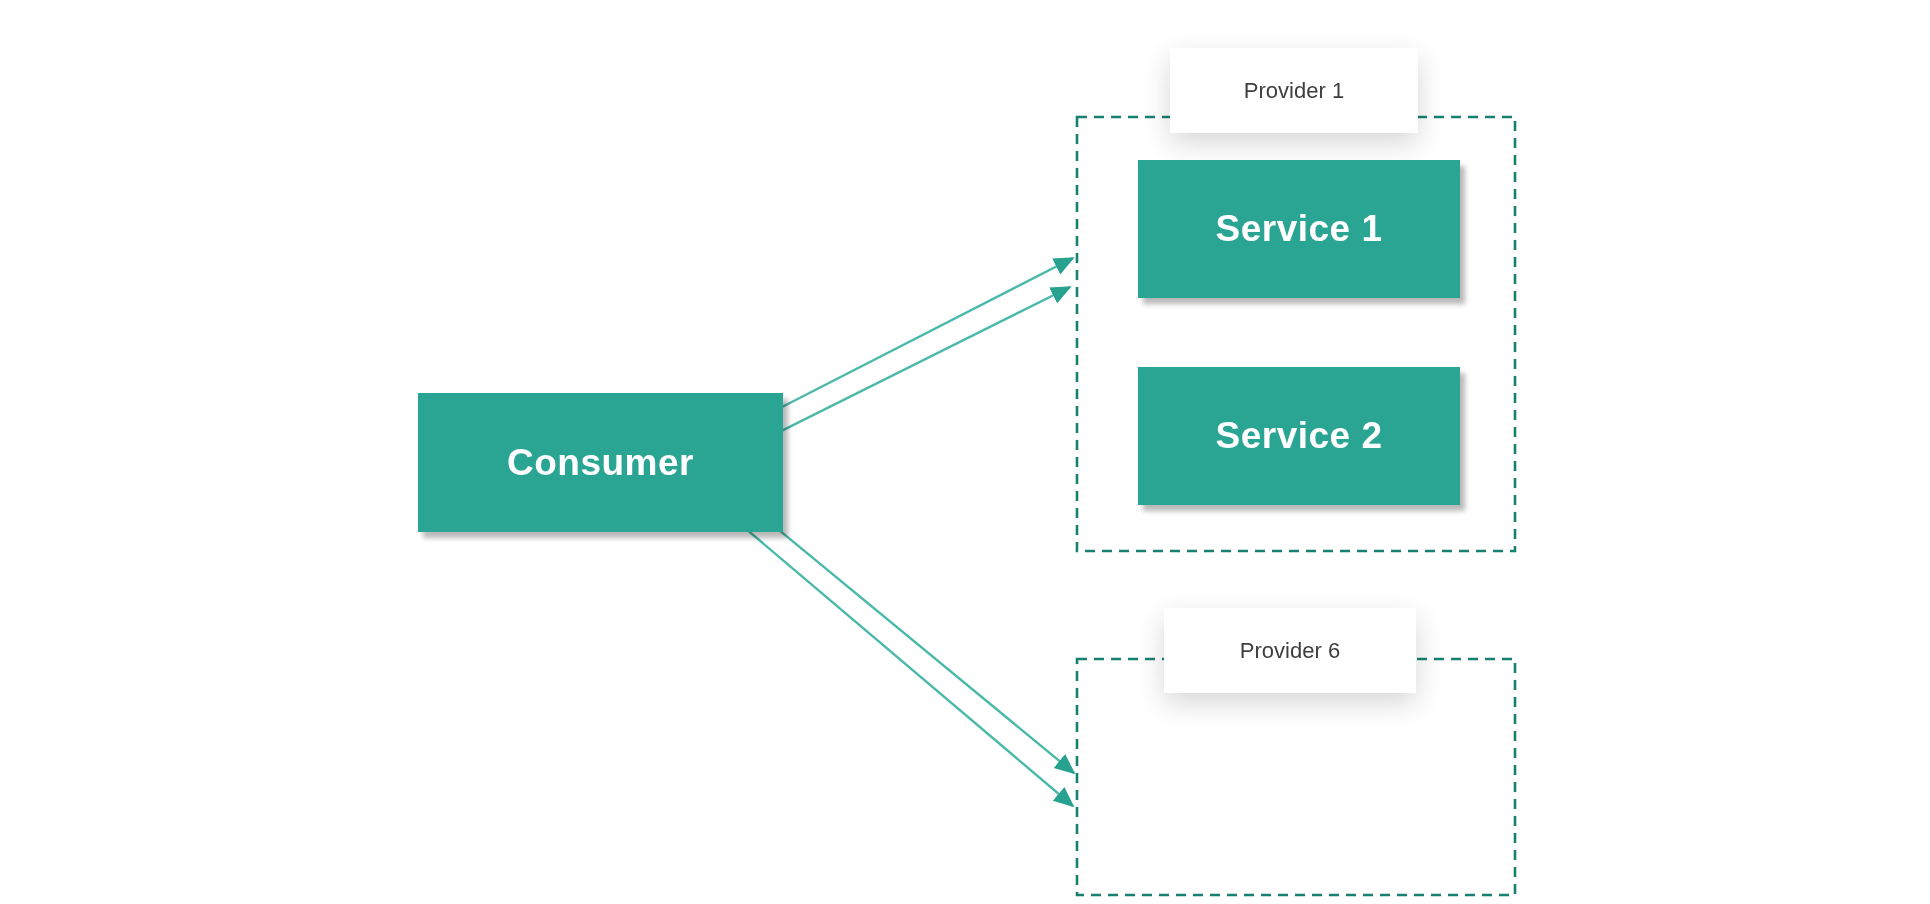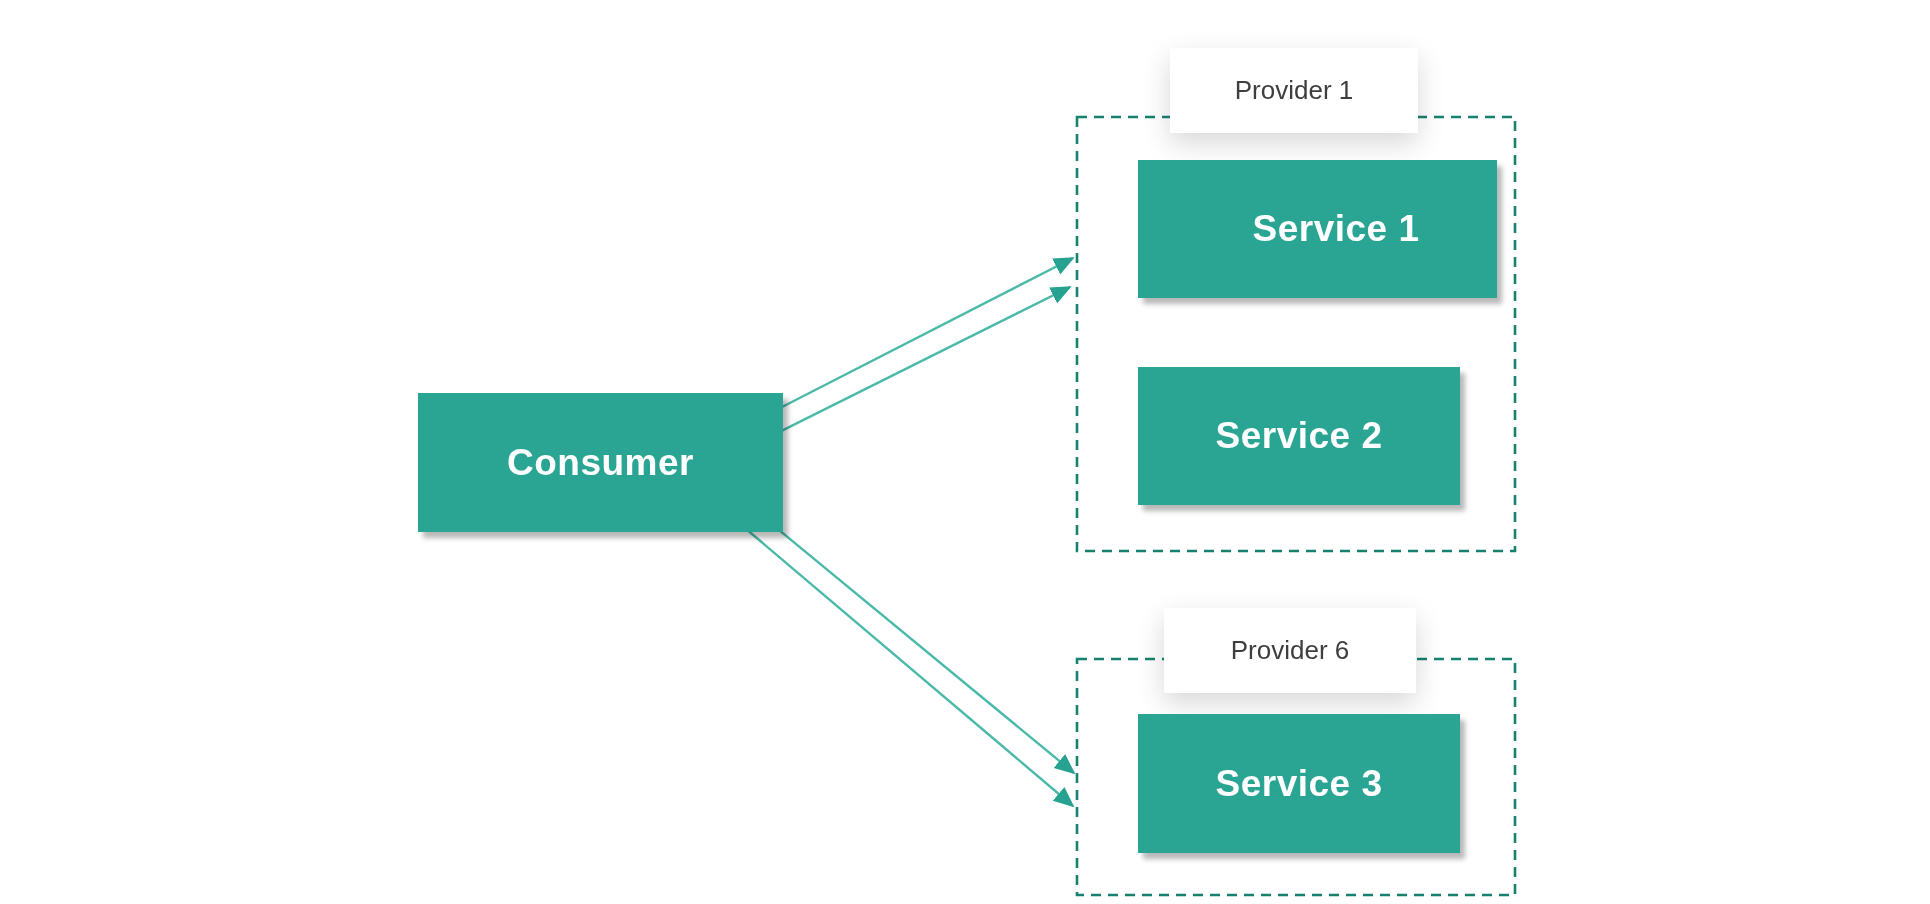--- a/index.html
+++ b/index.html
@@ -29,29 +29,29 @@
   .node{
     position:absolute;
     background:var(--node-fill);
     color:var(--node-text);
     display:flex;align-items:center;justify-content:center;
     font-size:37px;font-weight:600;
     box-shadow:5px 6px 5px rgba(0,0,0,0.28);
     letter-spacing:0.5px;
   }
   .node-consumer{left:418px;top:393px;width:365px;height:139px;}
-  .node-service1{left:1138px;top:160px;width:322px;height:138px;padding-left:37px;}
+  .node-service1{left:1138px;top:160px;width:322px;height:138px;}
   .node-service2{left:1138px;top:367px;width:322px;height:138px;}
   .node-service3{left:1138px;top:714px;width:322px;height:139px;}
   .provider-label{
     position:absolute;
     background:var(--provider-label-bg);
     color:var(--provider-label-text);
     display:flex;align-items:center;justify-content:center;
-    font-size:26px;font-weight:500;
+    font-size:22px;font-weight:500;
     box-shadow:0 10px 28px rgba(0,0,0,0.16);
   }
   .provider1-label{left:1170px;top:48px;width:248px;height:85px;}
   .provider2-label{left:1164px;top:608px;width:252px;height:85px;}
   .watermark{
     position:absolute;
     left:1633px;top:802px;width:269px;height:76px;
     background:var(--watermark-bg);
     border-radius:38px;
     display:flex;align-items:center;justify-content:center;
@@ -94,18 +94,15 @@
   </div>
 
   <div class="node node-service2">
     <span>Service 2</span>
   </div>
 
   <div class="provider-label provider2-label">
     <span>Provider 6</span>
   </div>
 
-  <div class="node node-service3">
-    <span>Service 3</span>
-  </div>
 
 
 </div>
 
 </body></html>

